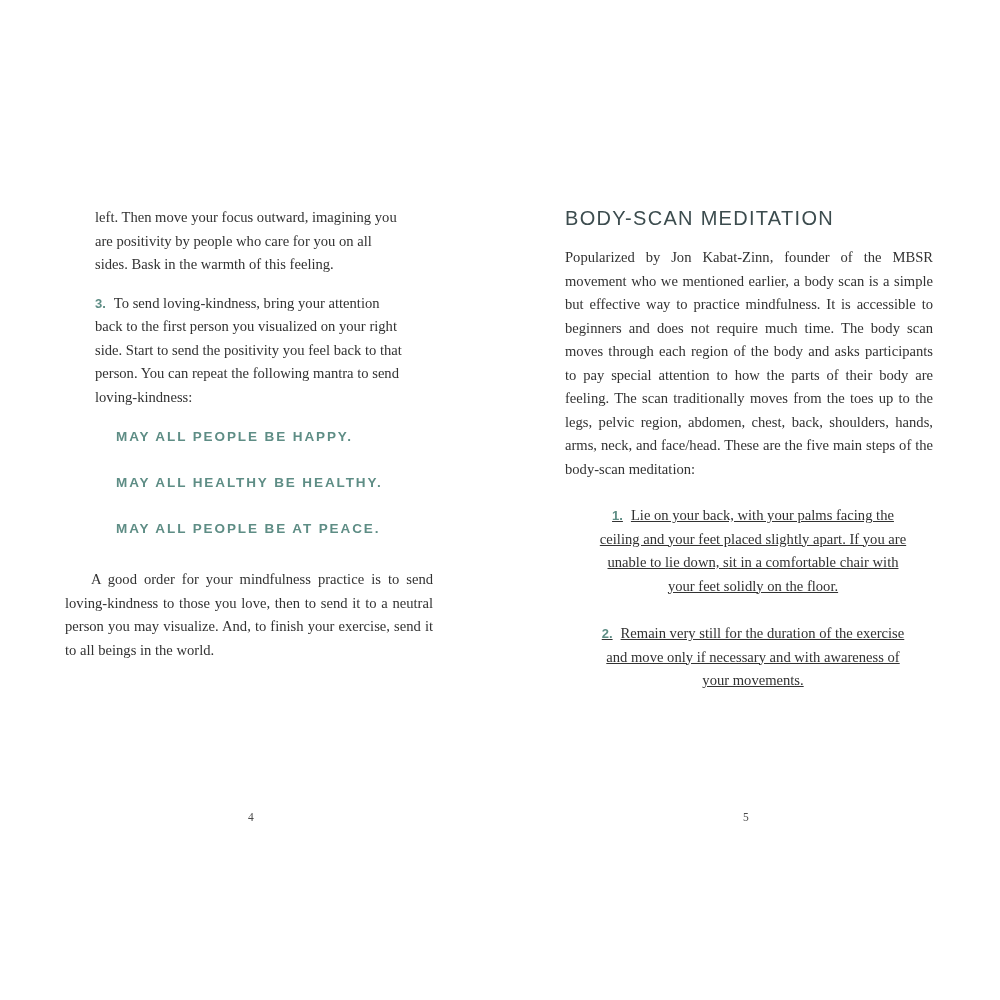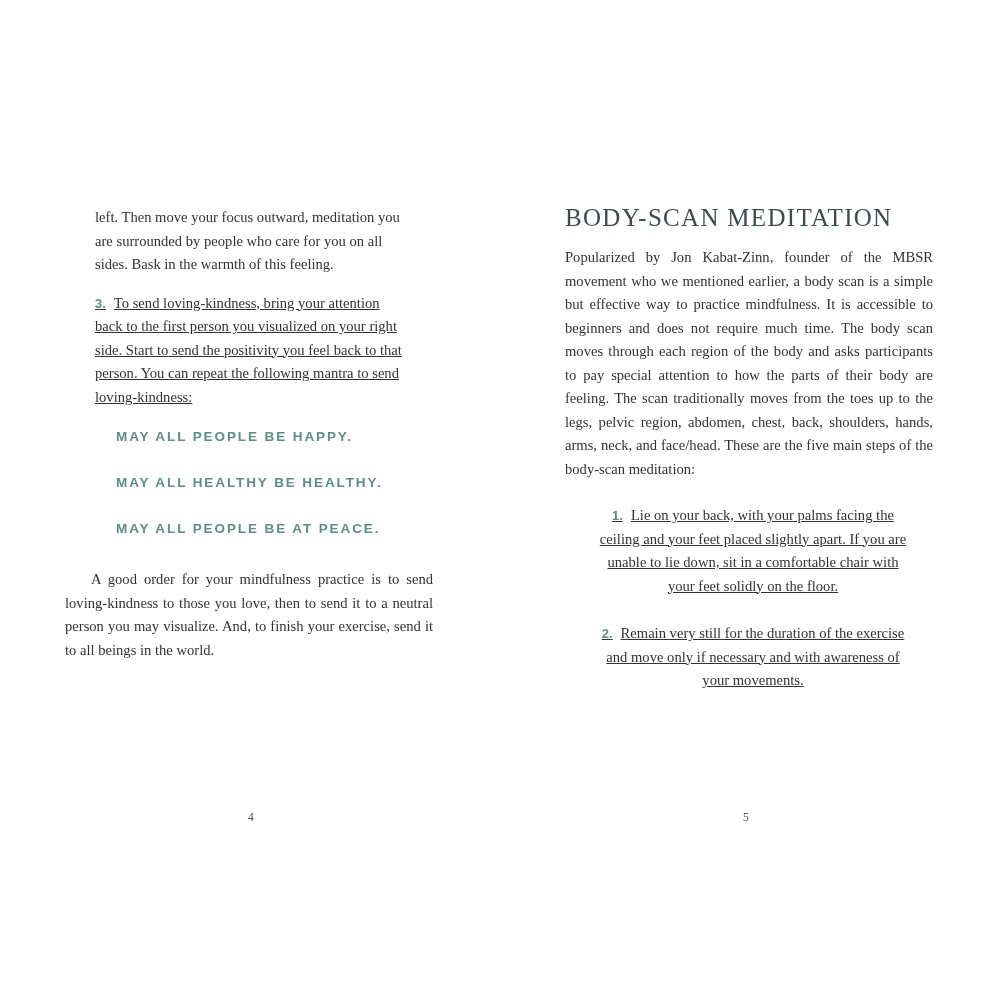--- a/index.html
+++ b/index.html
@@ -20,21 +20,20 @@
   
   .cont-para {
     margin:0 0 15px 30px;
     width:307px;
     text-align:left;
   }
   .list-item {
     margin:0 0 20px 30px;
     width:307px;
     text-align:left;
-    text-decoration:underline;
   }
   .num {
     font-family:"Liberation Sans", sans-serif;
     font-weight:bold;
     font-size:13px;
     color:#5e8d85;
     margin-right:8px;
   }
   .mantra {
     font-family:"Liberation Sans", sans-serif;
@@ -49,23 +48,23 @@
   .mantra.first { margin-top:21px; }
   .closing-para {
     margin-top:27px;
     width:368px;
     text-align:justify;
     text-indent:26px;
   }
 
   
   .section-heading {
-    font-family:Liberation Serif, serif;
+    font-family:Liberation Sans, sans-serif;
     font-weight:500;
-    font-size:25px;
+    font-size:20px;
     line-height:24px;
     letter-spacing:1.3px;
     color:#3c4c4e;
     margin:0 0 9px 0;
     white-space:nowrap;
   }
   .intro-para {
     width:368px;
     text-align:justify;
     margin:16px 0 23px 0;
@@ -87,21 +86,21 @@
     color:#4a4a4a;
   }
   .folio-left  { left:248px; }
   .folio-right { left:743px; }
 </style>
 </head>
 <body>
 
 <section class="page page-left">
 
-  <p class="cont-para">left. Then move your focus outward, meditation you are surrounded by people who care for you on all sides. Bask in the warmth of this feeling.</p>
+  <p class="cont-para">left. Then move your focus outward, imagining you are positivity by people who care for you on all sides. Bask in the warmth of this feeling.</p>
 
   <p class="list-item">
     <span class="num">3.</span><span>To send loving-kindness, bring your attention back to the first person you visualized on your right side. Start to send the positivity you feel back to that person. You can repeat the following mantra to send loving-kindness:</span>
   </p>
 
   <p class="mantra first">MAY ALL PEOPLE BE HAPPY.</p>
   <p class="mantra">MAY ALL HEALTHY BE HEALTHY.</p>
   <p class="mantra">MAY ALL PEOPLE BE AT PEACE.</p>
 
   <p class="closing-para">A good order for your mindfulness practice is to send loving-kindness to those you love, then to send it to a neutral person you may visualize. And, to finish your exercise, send it to all beings in the world.</p>

